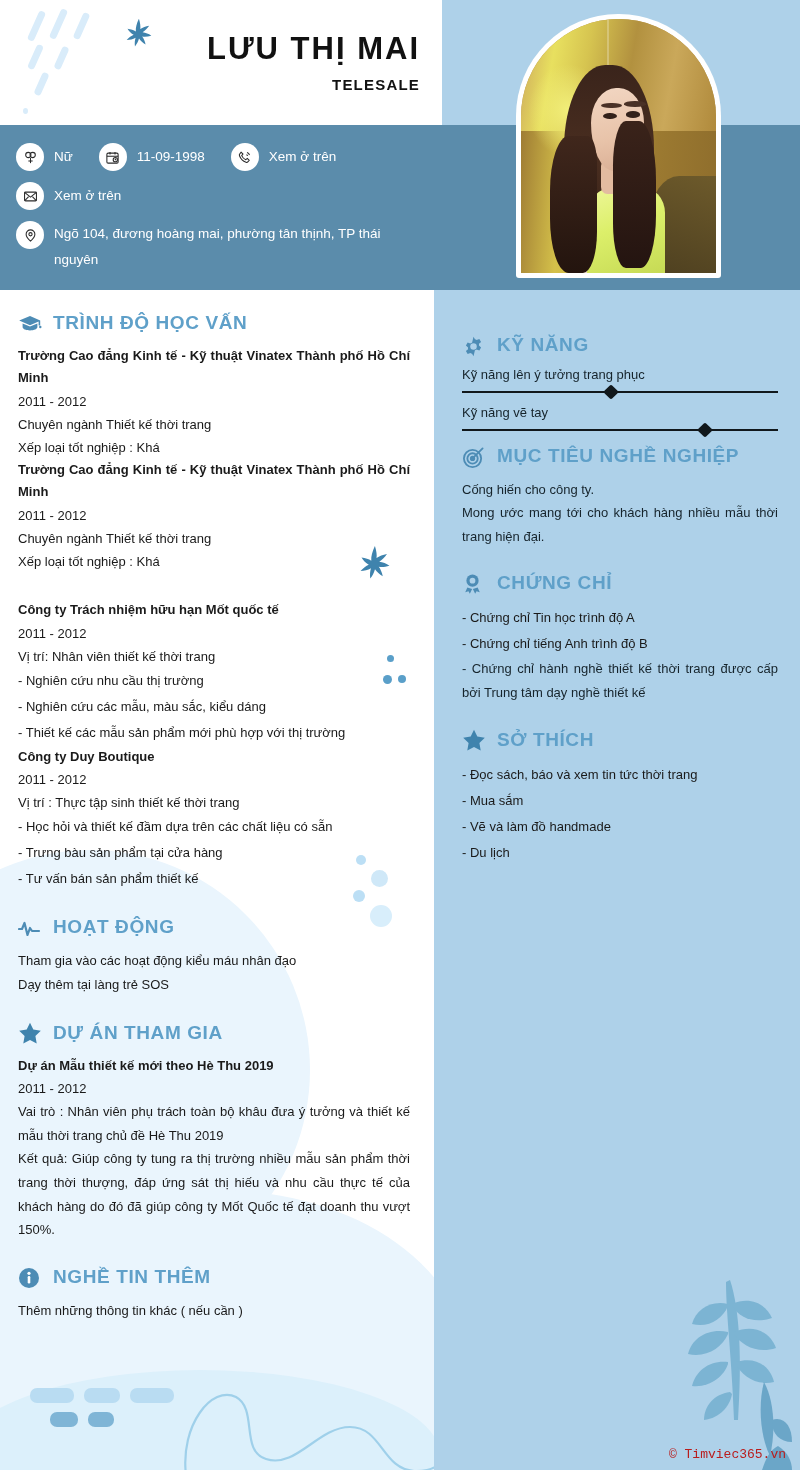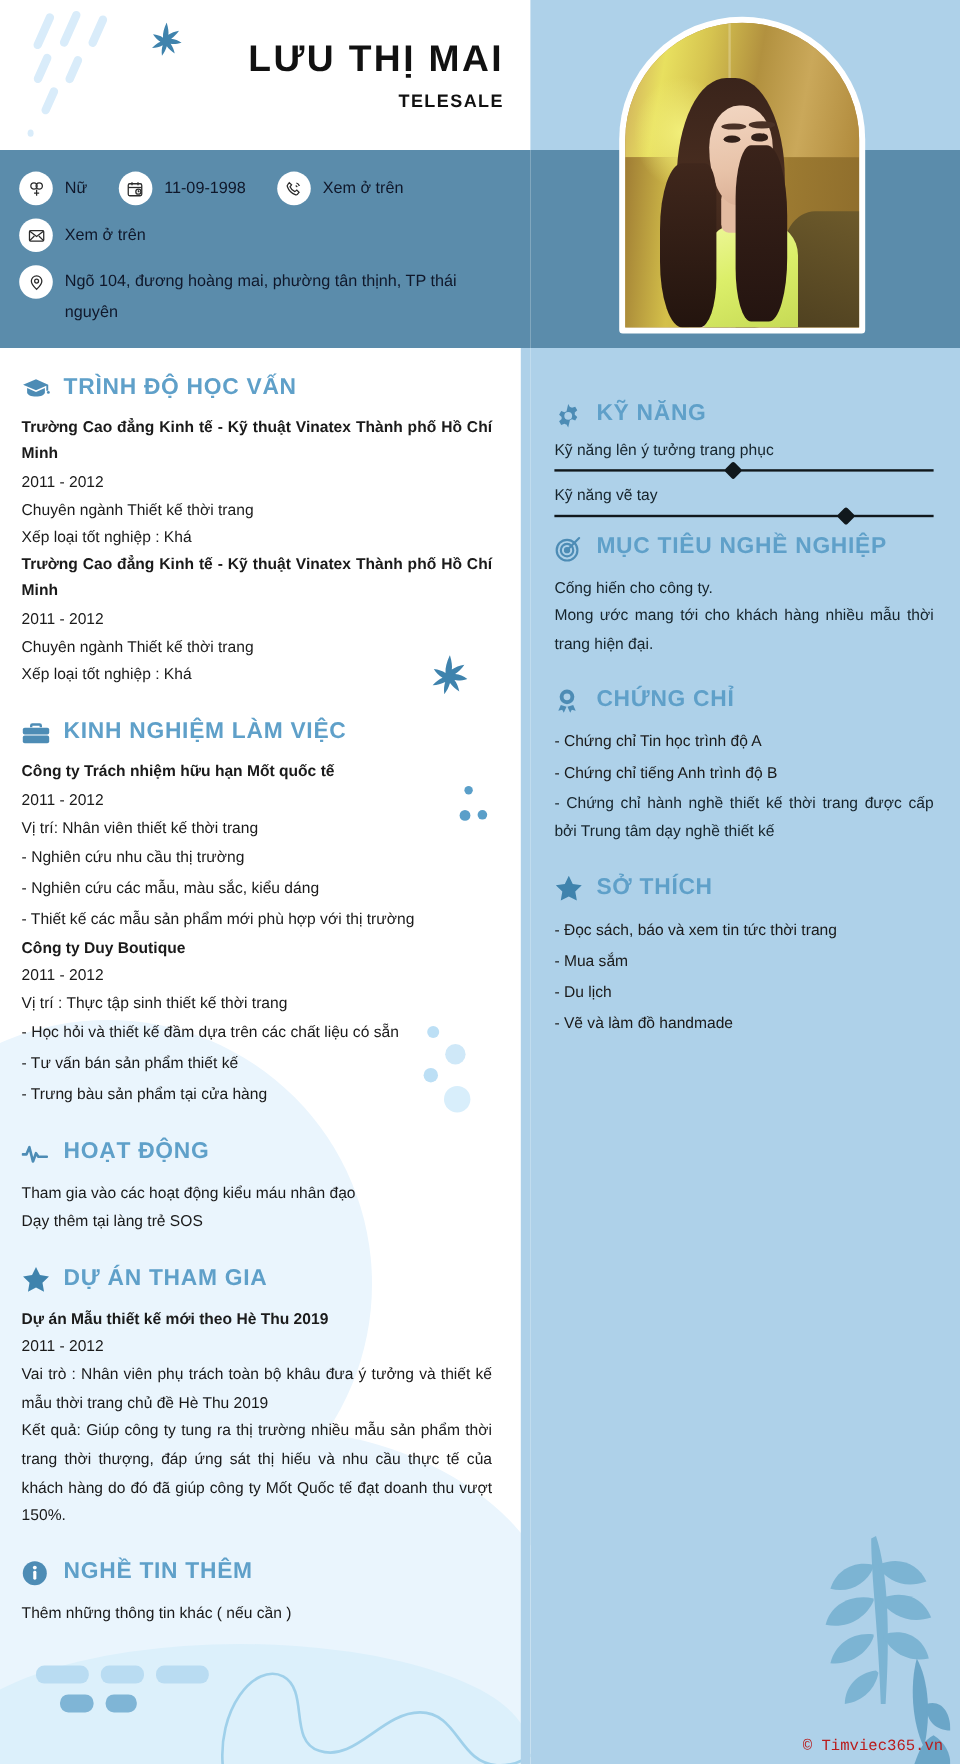--- a/index.html
+++ b/index.html
@@ -66,21 +66,21 @@
   .contact-item { display: flex; align-items: flex-start; margin-right: 26px; }
   .contact-item.wide { margin-right: 0; flex: 1; }
   .c-icon {
     width: 28px; height: 28px; min-width: 28px;
     border-radius: 50%; background: #ffffff;
     display: flex; align-items: center; justify-content: center;
     margin-right: 10px;
     color: #2b2b2b;
   }
   .c-icon svg { display: block; }
-  .c-text { font-size: 13.5px; line-height: 28px; color: #0f172a; white-space: nowrap; }
+  .c-text { font-size: 13.5px; line-height: 28px; color: #ffffff; white-space: nowrap; }
   .c-text.wrap { white-space: normal; line-height: 1.9; }
 
   .contact-right-band {
     position: absolute; left: 442px; top: 125px;
     width: 358px; height: 165px;
     background: #5b8cab;
   }
 
   
   .photo-frame {
@@ -386,46 +386,36 @@
           <div>
             <div class="ent-title">Trường Cao đẳng Kinh tế - Kỹ thuật Vinatex Thành phố Hồ Chí Minh</div>
             <div class="ent-line">2011 - 2012</div>
             <div class="ent-line">Chuyên ngành Thiết kế thời trang</div>
             <div class="ent-line">Xếp loại tốt nghiệp : Khá</div>
           </div>
         </div>
       </div>
 
       <div class="sec" style="margin-top:26px;">
-        <div class="sec-head">
-          <span class="sec-icon">
-            <svg width="24" height="20" viewBox="0 0 24 20" fill="#4d8cb5">
-              <path d="M9 1.8h6a2 2 0 012 2V5h-2V3.8H9V5H7V3.8a2 2 0 012-2z"></path>
-              <rect x="1" y="5.4" width="22" height="5.6" rx="1.6"></rect>
-              <rect x="1" y="12" width="22" height="6.4" rx="1.6"></rect>
-            </svg>
-          </span>
-          <span class="sec-title">KINH NGHIỆM LÀM VIỆC</span>
-        </div>
 
         <div>
           <div class="ent-title">Công ty Trách nhiệm hữu hạn Mốt quốc tế</div>
           <div class="ent-line">2011 - 2012</div>
           <div class="ent-line">Vị trí: Nhân viên thiết kế thời trang</div>
           <div class="ent-sp">- Nghiên cứu nhu cầu thị trường</div>
           <div class="ent-sp">- Nghiên cứu các mẫu, màu sắc, kiểu dáng</div>
           <div class="ent-sp">- Thiết kế các mẫu sản phẩm mới phù hợp với thị trường</div>
         </div>
         <div>
           <div class="ent-title">Công ty Duy Boutique</div>
           <div class="ent-line">2011 - 2012</div>
           <div class="ent-line">Vị trí : Thực tập sinh thiết kế thời trang</div>
           <div class="ent-sp">- Học hỏi và thiết kế đầm dựa trên các chất liệu có sẵn</div>
+          <div class="ent-sp">- Trưng bàu sản phẩm tại cửa hàng</div>
           <div class="ent-sp">- Tư vấn bán sản phẩm thiết kế</div>
-          <div class="ent-sp">- Trưng bàu sản phẩm tại cửa hàng</div>
         </div>
       </div>
 
       <div class="sec" style="margin-top:24px;">
         <div class="sec-head">
           <span class="sec-icon">
             <svg width="24" height="16" viewBox="0 0 24 16" fill="none" stroke="#4d8cb5" stroke-width="2.2" stroke-linejoin="round" stroke-linecap="round">
               <path d="M1 9h3l2.5-6 3 12 2.5-7 2 3h7"></path>
             </svg>
           </span>
@@ -552,22 +542,22 @@
         <div class="sec-head">
           <span class="sec-icon">
             <svg width="24" height="23" viewBox="0 0 24 23" fill="#3f83ad">
               <path d="M12 .8l3.3 6.8 7.5 1.1-5.4 5.3 1.3 7.5L12 18l-6.7 3.5 1.3-7.5L1.2 8.7l7.5-1.1z"></path>
             </svg>
           </span>
           <span class="sec-title">SỞ THÍCH</span>
         </div>
         <div class="ent-sp">- Đọc sách, báo và xem tin tức thời trang</div>
         <div class="ent-sp">- Mua sắm</div>
+        <div class="ent-sp">- Vẽ và làm đồ handmade</div>
         <div class="ent-sp">- Du lịch</div>
-        <div class="ent-sp">- Vẽ và làm đồ handmade</div>
       </div>
 
     </div>
 
     <div class="footer-text">© Timviec365.vn</div>
   </div>
 
 </div>
 
 </body></html>

